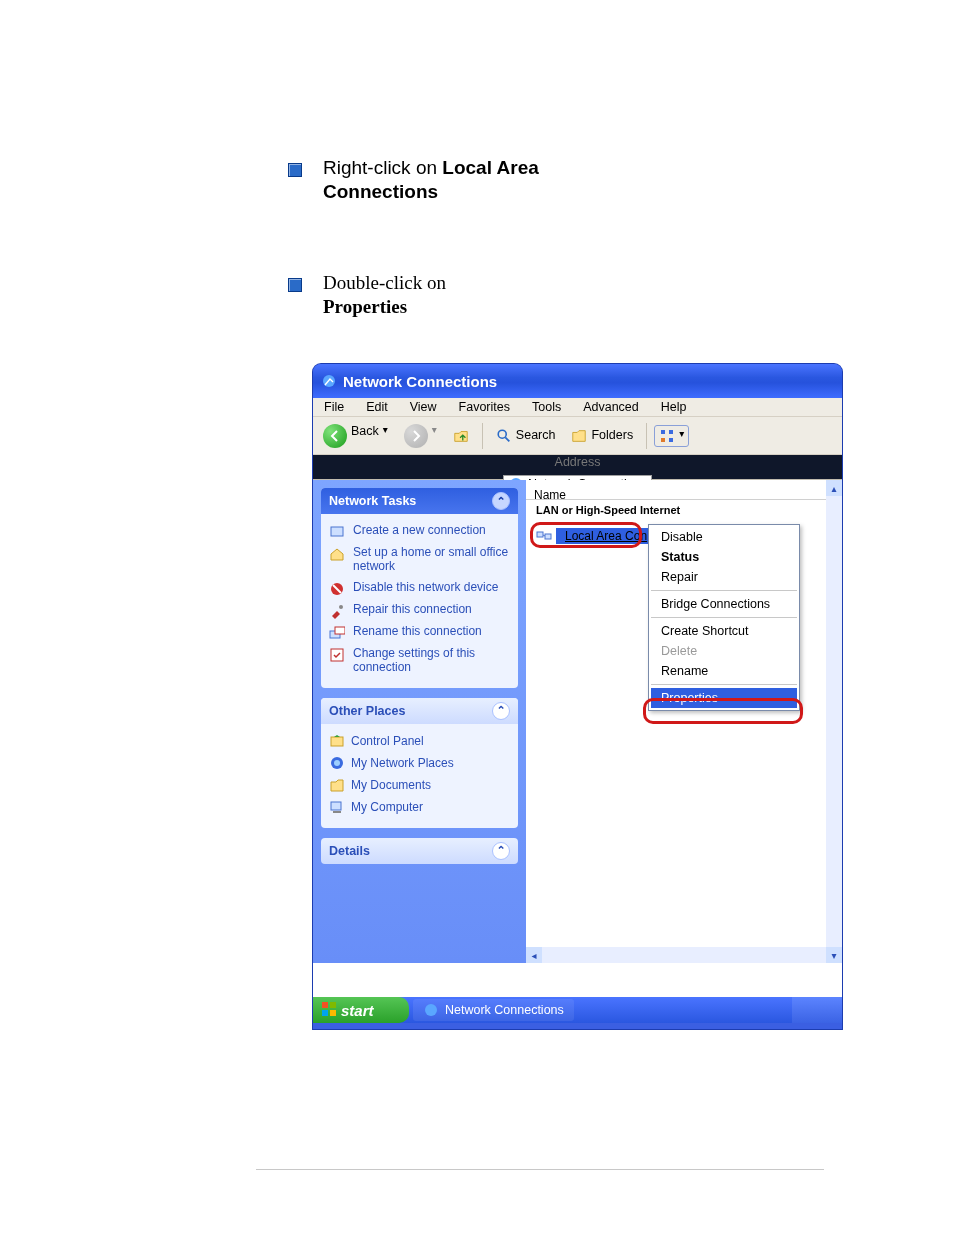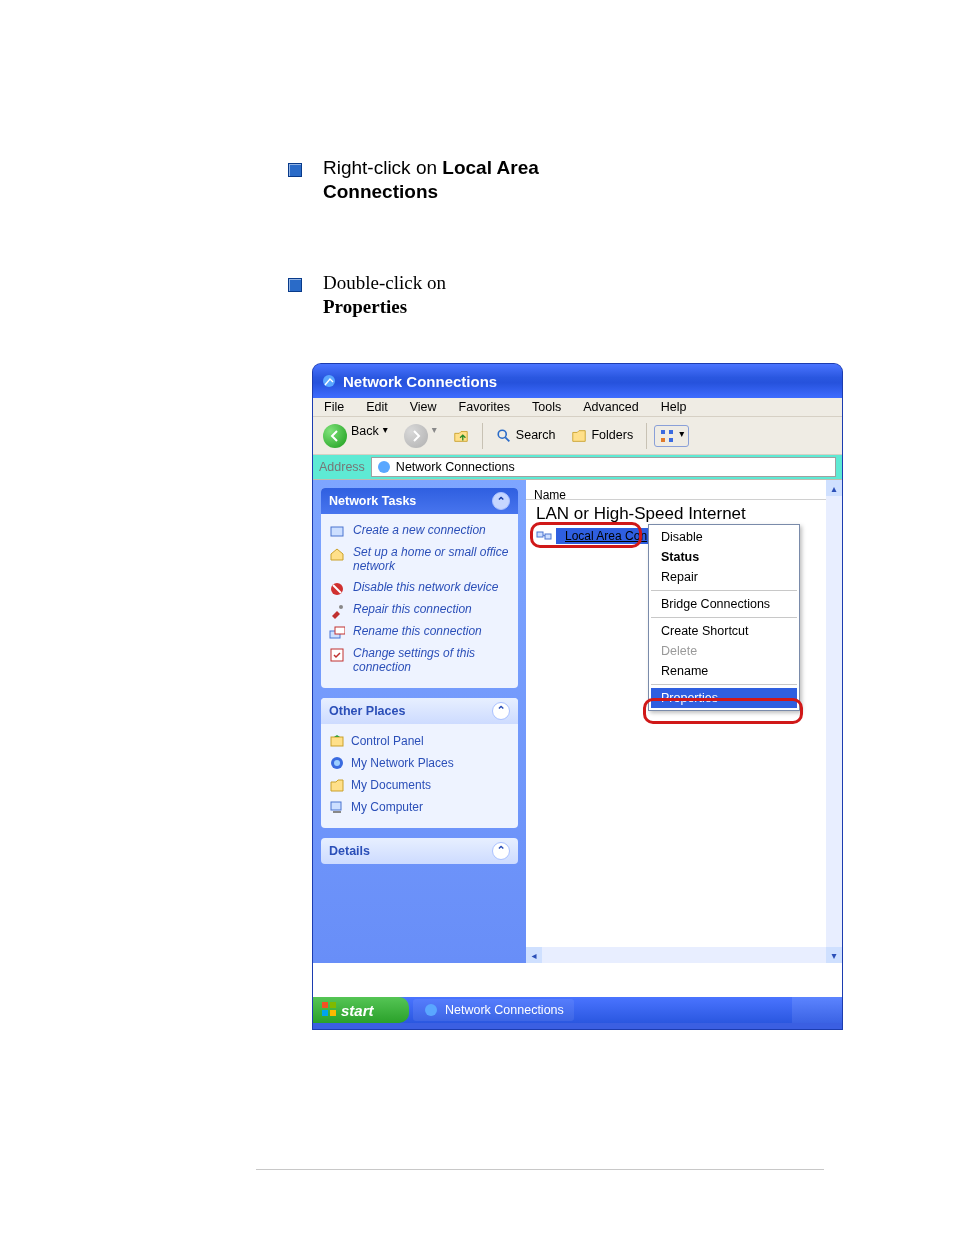--- a/index.html
+++ b/index.html
@@ -82,28 +82,29 @@
   }
   .circle {
     width:24px; height:24px; border-radius:50%;
     display:inline-flex; align-items:center; justify-content:center;
     color:#fff; font-weight:bold;
   }
   .back-circ { background: radial-gradient(circle at 30% 30%, #7fe27a, #1a9c1a); }
   .fwd-circ  { background: radial-gradient(circle at 30% 30%, #d8d8d8, #b0b0b0); }
   .sep { width:1px; height:26px; background:#c8c2b4; margin:0 3px; }
   .addressbar {
-    background:#5eead4;
+    background:#0f172a;
     height:25px;
     display:flex; align-items:center;
     font-size:12.5px;
     padding:0 6px;
     border-bottom:1px solid #c0bbae;
     gap:6px;
     color:#777;
+    flex-direction:column;
   }
   .addr-field {
     flex:1; height:20px; background:#fff;
     border:1px solid #a0a0a0;
     display:flex; align-items:center; gap:4px;
     padding:0 4px;
     color:#000;
   }
 
   .body {
@@ -147,21 +148,20 @@
   .roundtoggle.ondark { background:#c6d6ff; color:#163ca8; }
   .panel-body {
     padding:6px 8px 10px 8px;
     font-size:12px;
     color:#2b4fb8;
   }
   .task {
     display:flex; gap:8px; align-items:flex-start;
     padding:3px 0;
     line-height:1.2;
-    font-style:italic;
   }
   .task .ti {
     width:16px; height:16px; flex:0 0 16px;
     position:relative; top:1px;
   }
   .place { display:flex; gap:6px; align-items:center; padding:3px 0;}
   .place .ti {width:16px;height:16px;}
 
   .content {
     flex:1;
@@ -182,21 +182,21 @@
   .content-hscroll {
     position:absolute; left:0; right:16px; bottom:0; height:16px;
     background:#e8eeff; display:flex;
   }
   .content-head {
     height:20px; border-bottom:1px solid #d0d0d0;
     font-size:12px; padding:8px 8px;
     color:#000;
   }
   .group-head {
-    font-size:17px; font-weight:400; padding:4px 10px;
+    font-size:11px; font-weight:700; padding:4px 10px;
   }
   .item {
     position:absolute;
     left:10px; top:48px;
     display:flex; align-items:center; gap:4px;
     font-size:12px;
   }
   .item .hl {
     background:#2f5fe0; color:#000000; padding:1px 9px;text-decoration:underline;
   }

